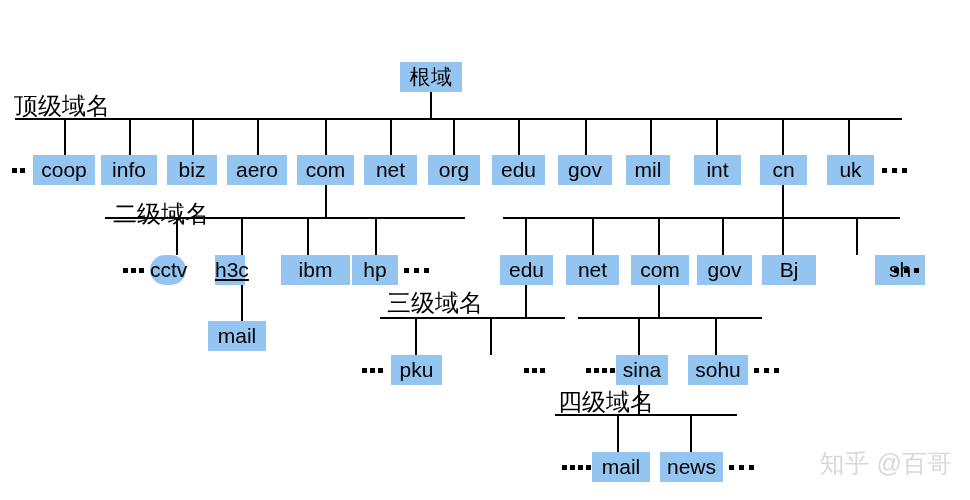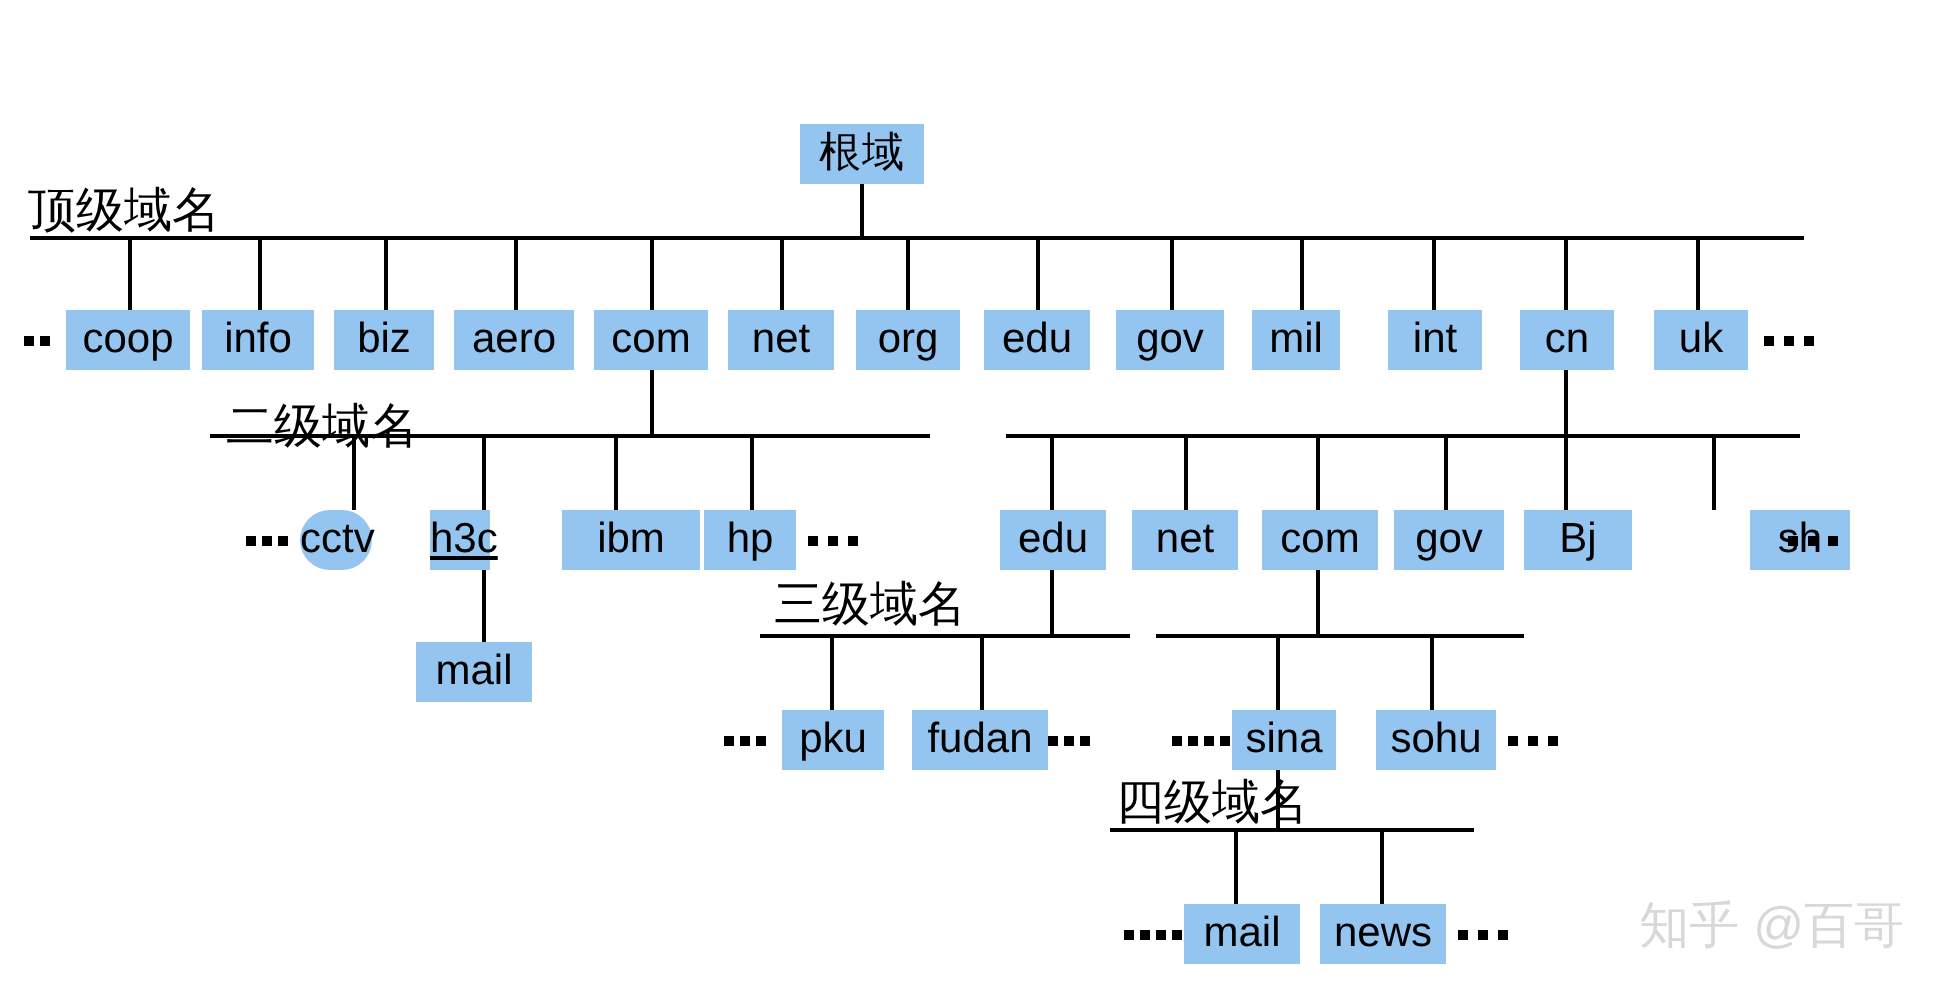--- a/index.html
+++ b/index.html
@@ -194,21 +194,20 @@
   <div class="vline" style="left:415px; top:317px; height:38px;"></div>
   <div class="vline" style="left:490px; top:317px; height:38px;"></div>
 
   <div class="dots tight" style="left:362px; top:355px;">
     <i></i>
       <i></i>
       <i></i>
   </div>
 
   <div class="node" style="left:391px; top:355px; width:51px;">pku</div>
-  <div class="node" style="left:456px; top:355px; width:68px;">fudan</div>
 
   <div class="dots tight" style="left:524px; top:355px;">
     <i></i>
       <i></i>
       <i></i>
   </div>
 
   <div class="vline" style="left:658px; top:285px; height:32px;"></div>
   <div class="hline" style="left:578px; top:317px; width:184px;"></div>
 

